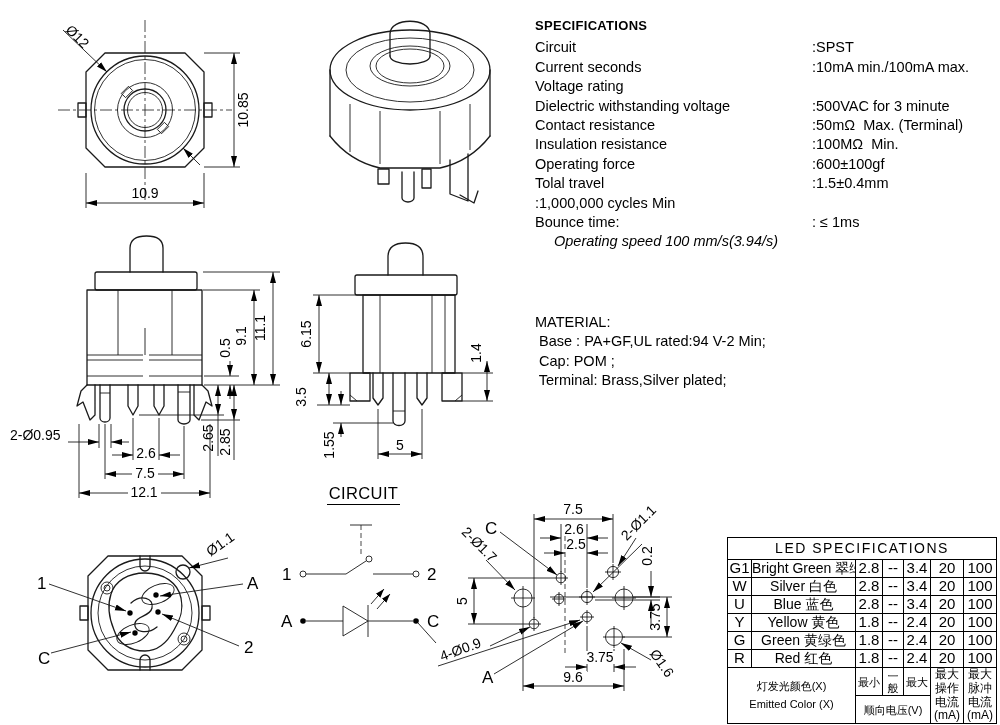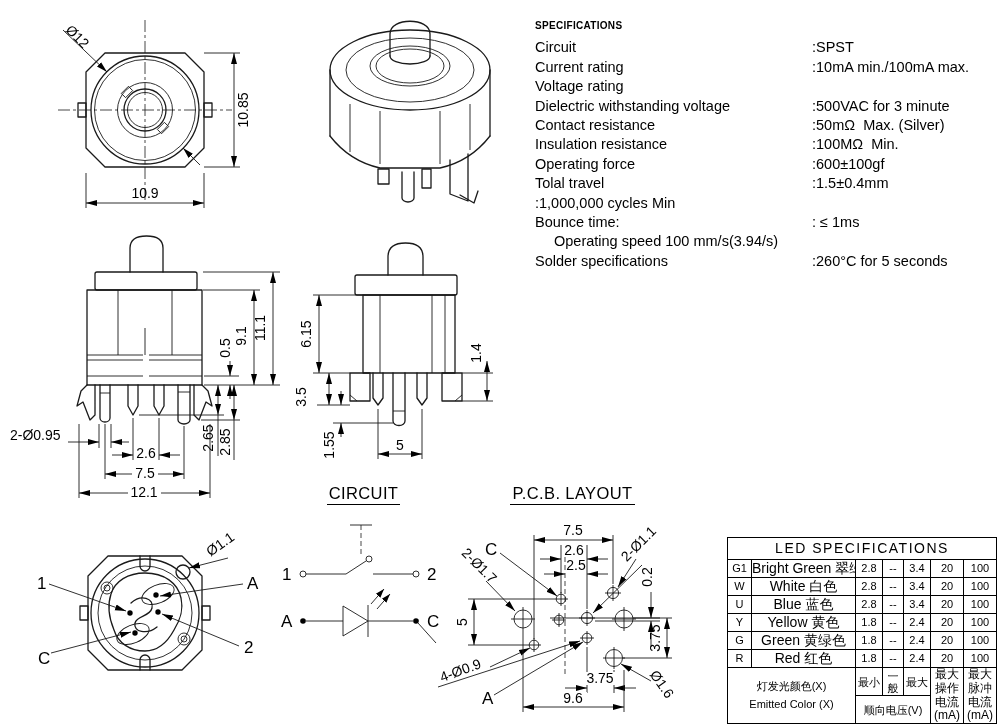--- a/index.html
+++ b/index.html
@@ -14,38 +14,38 @@
   .dim{stroke:#1a1a1a;stroke-width:0.9;fill:none;}
   .cl{stroke:#1a1a1a;stroke-width:0.8;fill:none;stroke-dasharray:12 3 3 3;}
   .dsh{stroke:#1a1a1a;stroke-width:0.8;fill:none;stroke-dasharray:5 3;}
   .dt{font-size:14px;}
   .lb{font-size:17px;}
   .wbg{fill:#ffffff;stroke:none;}
   .dot{fill:#000;stroke:none;}
 
   
   .specs{left:535px;top:16px;width:462px;font-size:14.5px;line-height:19.4px;}
-  .specs .stitle{font-weight:bold;font-size:10px;margin-bottom:3px;letter-spacing:0.3px;}
+  .specs .stitle{font-weight:bold;font-size:13px;margin-bottom:3px;letter-spacing:0.3px;}
   .srow{display:flex;}
   .slabel{width:277px;flex:none;white-space:pre;}
   .svalue{white-space:pre;text-align:right;}
-  .srow.indent .slabel{padding-left:19px;}
+  .srow.indent .slabel{padding-left:19px;font-style:italic;}
 
   .material{left:535px;top:313px;width:420px;font-size:14.5px;line-height:19.4px;}
   .material .mtitle{margin-bottom:0px;}
   .mline{white-space:pre;}
 
   
   .sechead{font-size:16.5px;letter-spacing:0.4px;text-align:center;}
   .sechead span{display:inline-block;border-bottom:1.4px solid #000;padding:0 2px 1px 2px;}
 
   
   .ledtbl{left:727px;top:537px;width:269px;}
   .ledtbl table{border-collapse:collapse;width:269px;table-layout:fixed;}
-  .ledtbl td{border:1px solid #000;text-align:center;font-size:11px;padding:0;height:17px;
+  .ledtbl td{border:1px solid #000;text-align:center;font-size:15px;padding:0;height:17px;
              overflow:hidden;line-height:1.1;}
   .ledtbl td.ttl{font-size:14px;letter-spacing:1.5px;height:21px;}
   .ledtbl td.nm{font-size:14px;white-space:nowrap;}
   .ledtbl td.cur{font-size:12px;white-space:normal;line-height:1.15;}
   .ledtbl td.fc{font-size:11px;}
   .ledtbl td.fc div{line-height:1.6;}
 </style>
 </head>
 <body>
 
@@ -114,33 +114,33 @@
     </g>
   </svg>
 
   <div class="abs specs">
     <div class="stitle">SPECIFICATIONS</div>
     <div class="srow">
         <span class="slabel">Circuit</span>
         <span class="svalue">:SPST</span>
       </div>
     <div class="srow">
-        <span class="slabel">Current rating</span>
+        <span class="slabel">Current seconds</span>
         <span class="svalue">:10mA min./100mA max.</span>
       </div>
     <div class="srow">
         <span class="slabel">Voltage rating</span>
       </div>
     <div class="srow">
         <span class="slabel">Dielectric withstanding voltage</span>
         <span class="svalue">:500VAC for 3 minute</span>
       </div>
     <div class="srow">
         <span class="slabel">Contact resistance</span>
-        <span class="svalue">:50mΩ  Max. (Silver)</span>
+        <span class="svalue">:50mΩ  Max. (Terminal)</span>
       </div>
     <div class="srow">
         <span class="slabel">Insulation resistance</span>
         <span class="svalue">:100MΩ  Min.</span>
       </div>
     <div class="srow">
         <span class="slabel">Operating force</span>
         <span class="svalue">:600±100gf</span>
       </div>
     <div class="srow">
@@ -151,26 +151,28 @@
         <span class="svalue">:1,000,000 cycles Min</span>
       </div>
     <div class="srow">
         <span class="slabel">Bounce time:</span>
         <span class="svalue">: ≤ 1ms</span>
       </div>
     <div class="srow indent">
         <span class="slabel">Operating speed 100 mm/s(3.94/s)</span>
         <span class="svalue"></span>
       </div>
-    <div class="srow">
-        <span class="slabel">Solder specifications</span>
-        <span class="svalue">:260°C for 5 seconds</span>
-      </div>
   </div>
 
+  <div class="abs material">
+    <div class="mtitle">MATERIAL:</div>
+    <div class="mline"> Base : PA+GF,UL rated:94 V-2 Min;</div>
+    <div class="mline"> Cap: POM ;</div>
+    <div class="mline"> Terminal: Brass,Silver plated;</div>
+  </div>
 
   <svg class="abs" style="left:8px;top:228px" width="292" height="272" viewBox="0 0 292 272">
     <defs>
       <marker id="fvS" orient="auto-start-reverse" markerUnits="userSpaceOnUse" markerWidth="12" markerHeight="8" refX="11" refY="4">
           <path d="M11,4 L0,1 L0,7 Z" fill="#000"></path>
         </marker>
       <marker id="fvE" orient="auto" markerUnits="userSpaceOnUse" markerWidth="12" markerHeight="8" refX="11" refY="4">
           <path d="M11,4 L0,1 L0,7 Z" fill="#000"></path>
         </marker>
     </defs>
@@ -361,21 +363,20 @@
         <line class="thin" x1="142" y1="106" x2="160" y2="126"></line>
         <line class="thin" x1="95" y1="87" x2="108" y2="72" marker-end="url(#cvE)"></line>
         <line class="thin" x1="101" y1="92" x2="114" y2="77" marker-end="url(#cvE)"></line>
         <text class="lb" x="5" y="110">A</text>
         <text class="lb" x="151" y="110">C</text>
       </g>
     </svg>
   </div>
 
   <div class="abs" style="left:430px;top:484px;width:285px;height:241px">
-    <div class="sechead"><span>P.C.B. LAYOUT</span></div>
     <svg style="margin-top:2px" width="285" height="218" viewBox="0 0 285 218">
       <defs>
         <marker id="pvS" orient="auto-start-reverse" markerUnits="userSpaceOnUse" markerWidth="12" markerHeight="8" refX="11" refY="4">
             <path d="M11,4 L0,1 L0,7 Z" fill="#000"></path>
           </marker>
         <marker id="pvE" orient="auto" markerUnits="userSpaceOnUse" markerWidth="12" markerHeight="8" refX="11" refY="4">
             <path d="M11,4 L0,1 L0,7 Z" fill="#000"></path>
           </marker>
       </defs>
       <g>
@@ -482,21 +483,21 @@
           <td>G1</td>
             <td class="nm">Bright Green 翠绿色</td>
           <td>2.8</td>
             <td>--</td>
             <td>3.4</td>
           <td>20</td>
             <td>100</td>
           </tr>
         <tr>
           <td>W</td>
-            <td class="nm">White   白色</td>
+            <td class="nm">Silver   白色</td>
           <td>2.8</td>
             <td>--</td>
             <td>3.4</td>
           <td>20</td>
             <td>100</td>
           </tr>
         <tr>
           <td>U</td>
             <td class="nm">Blue    蓝色</td>
           <td>2.8</td>

